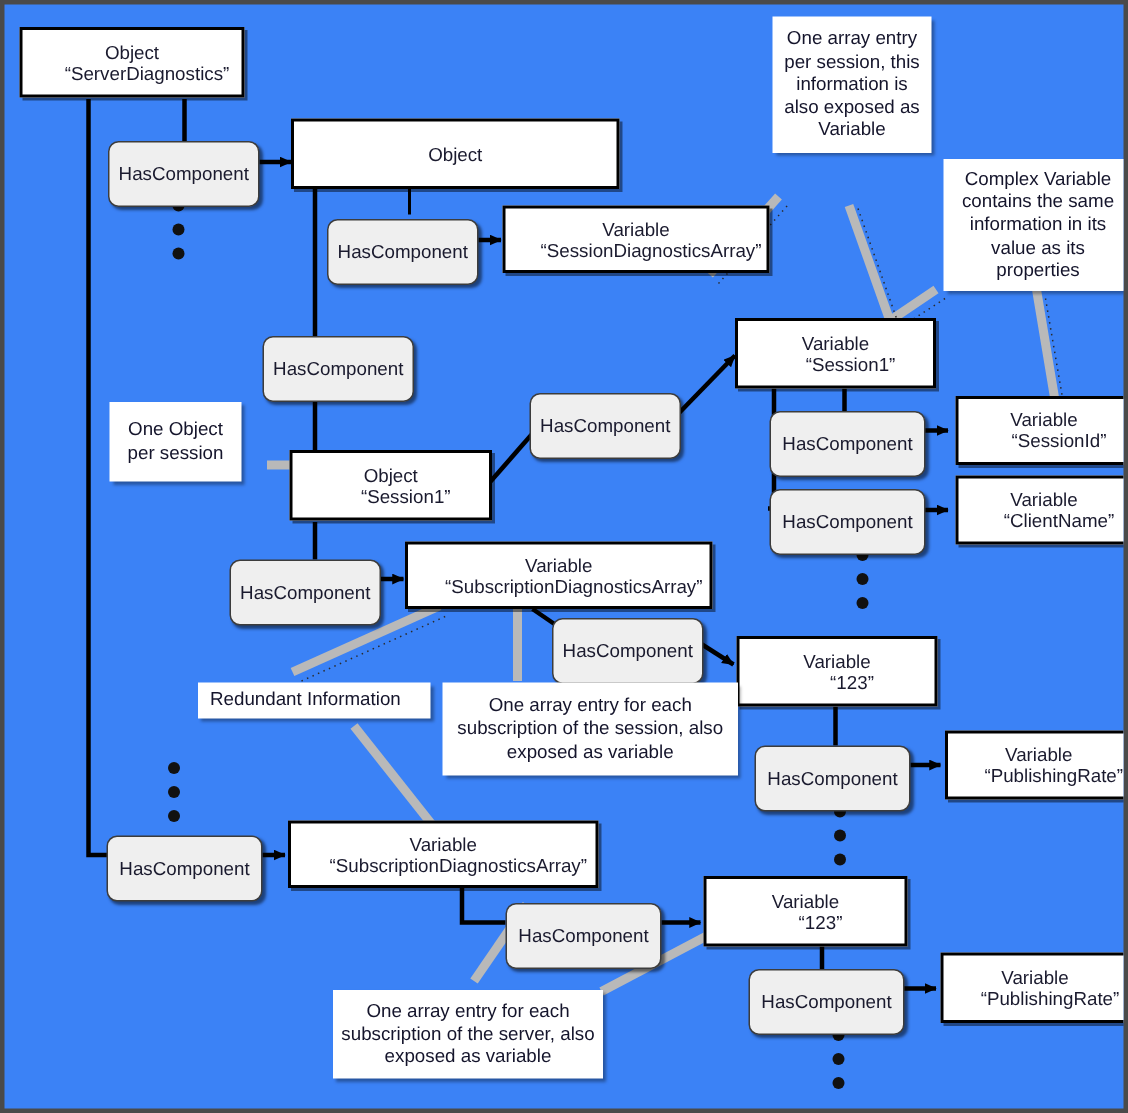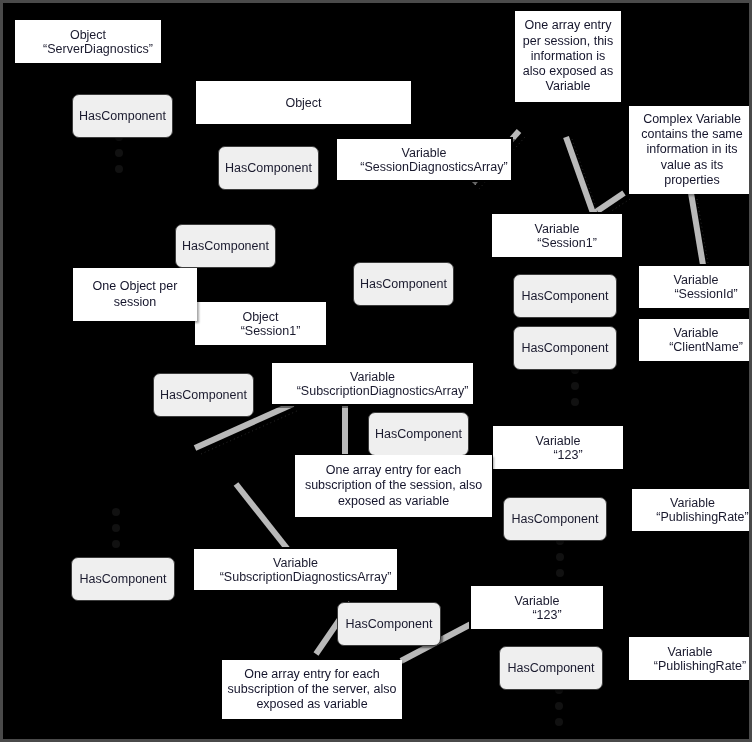--- a/index.html
+++ b/index.html
@@ -5,21 +5,21 @@
 <style>
   html,body{margin:0;padding:0;}
   body{
     background:#6e6e6e;
     font-family:"Liberation Sans", sans-serif;
   }
   #canvas{
     position:relative;
     width:752px;
     height:742px;
-    background:#000000;
+    background:#3b82f6;
     border:3px solid #4a4a4a;
     box-sizing:border-box;
     overflow:hidden;
   }
   
   #edges{
     position:absolute;
     left:0; top:0;
     width:752px; height:742px;
     pointer-events:none;
@@ -253,22 +253,23 @@
   <div class="ref" style="left:496px; top:643px; width:104px;">HasComponent</div>
 
   <div class="ref" style="left:68px; top:554px; width:104px;">HasComponent</div>
 
   <div class="ref" style="left:334px; top:599px; width:104px;">HasComponent</div>
 
   <div class="note" style="left:512px; top:8px; width:106px; height:91px;">One array entry per session, this information is also exposed as Variable</div>
 
   <div class="note" style="left:626px; top:103px; width:126px; height:88px;">Complex Variable contains the same information in its value as its properties</div>
 
-  <div class="note" style="left:70px; top:265px; width:124px; height:53px;">One Object per session</div>
-
+  <div class="note" style="left:70px; top:265px; width:88px; height:53px;">One Object per session</div>
+
+  <div class="note left" style="left:129px; top:452px; width:155px; height:24px; padding-left:8px;">Redundant Information</div>
 
   <div class="note" style="left:292px; top:452px; width:197px; height:62px;">One array entry for each subscription of the session, also exposed as variable</div>
 
   <div class="note" style="left:219px; top:657px; width:180px; height:59px;">One array entry for each subscription of the server, also exposed as variable</div>
 
   <div class="dots" style="left:112px; top:130px;">
     <i></i>
     <i></i>
     <i></i>
   </div>

